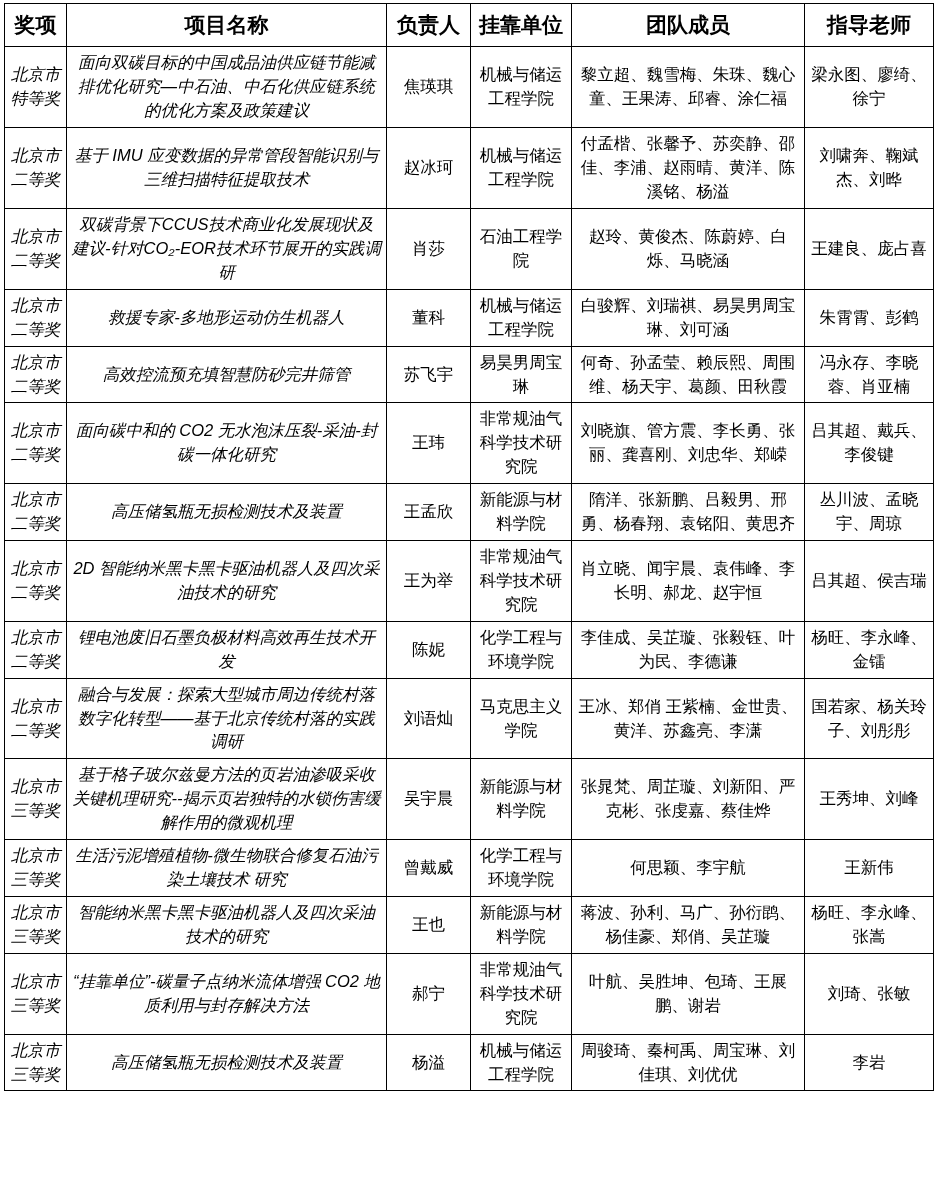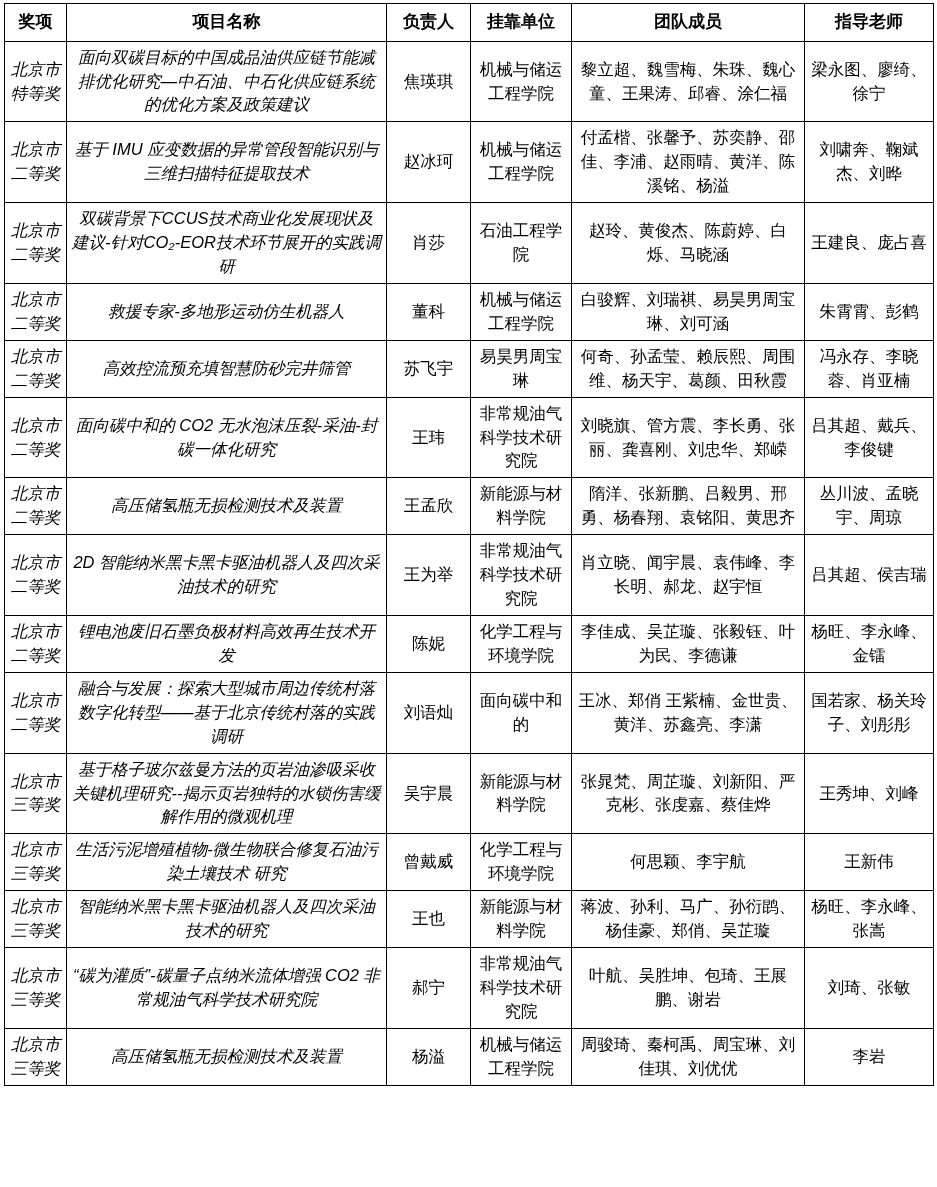--- a/index.html
+++ b/index.html
@@ -35,21 +35,21 @@
     border: 1px solid #000000;
     padding: 4px 5px;
     vertical-align: middle;
     text-align: center;
     line-height: 1.45;
     font-size: 16.5px;
     word-break: break-word;
   }
   table.awards th {
     font-weight: bold;
-    font-size: 17px;
+    font-size: 21px;
     padding: 6px 5px;
   }
   td.award {
     font-size: 16px;
     line-height: 1.4;
     padding-left: 2px;
     padding-right: 2px;
     font-style: italic;
   }
   td.project {
@@ -163,21 +163,21 @@
         <td class="project">锂电池废旧石墨负极材料高效再生技术开发</td>
         <td class="leader">陈妮</td>
         <td class="unit">化学工程与环境学院</td>
         <td class="members">李佳成、吴芷璇、张毅钰、叶为民、李德谦</td>
         <td class="teacher">杨旺、李永峰、金镭</td>
       </tr>
       <tr>
         <td class="award">北京市<br>二等奖</td>
         <td class="project">融合与发展：探索大型城市周边传统村落数字化转型——基于北京传统村落的实践调研</td>
         <td class="leader">刘语灿</td>
-        <td class="unit">面向碳中和的</td>
+        <td class="unit">马克思主义学院</td>
         <td class="members">王冰、郑俏 王紫楠、金世贵、黄洋、苏鑫亮、李潇</td>
         <td class="teacher">国若家、杨关玲子、刘彤彤</td>
       </tr>
       <tr>
         <td class="award">北京市<br>三等奖</td>
         <td class="project">基于格子玻尔兹曼方法的页岩油渗吸采收关键机理研究--揭示页岩独特的水锁伤害缓解作用的微观机理</td>
         <td class="leader">吴宇晨</td>
         <td class="unit">新能源与材料学院</td>
         <td class="members">张晁梵、周芷璇、刘新阳、严克彬、张虔嘉、蔡佳烨</td>
         <td class="teacher">王秀坤、刘峰</td>
@@ -193,21 +193,21 @@
       <tr>
         <td class="award">北京市<br>三等奖</td>
         <td class="project">智能纳米黑卡黑卡驱油机器人及四次采油技术的研究</td>
         <td class="leader">王也</td>
         <td class="unit">新能源与材料学院</td>
         <td class="members">蒋波、孙利、马广、孙衍鹍、杨佳豪、郑俏、吴芷璇</td>
         <td class="teacher">杨旺、李永峰、张嵩</td>
       </tr>
       <tr>
         <td class="award">北京市<br>三等奖</td>
-        <td class="project">“碳为灌质”-碳量子点纳米流体增强 CO2 非常规油气科学技术研究院</td>
+        <td class="project">“挂靠单位”-碳量子点纳米流体增强 CO2 地质利用与封存解决方法</td>
         <td class="leader">郝宁</td>
         <td class="unit">非常规油气科学技术研究院</td>
         <td class="members">叶航、吴胜坤、包琦、王展鹏、谢岩</td>
         <td class="teacher">刘琦、张敏</td>
       </tr>
       <tr>
         <td class="award">北京市<br>三等奖</td>
         <td class="project">高压储氢瓶无损检测技术及装置</td>
         <td class="leader">杨溢</td>
         <td class="unit">机械与储运工程学院</td>

